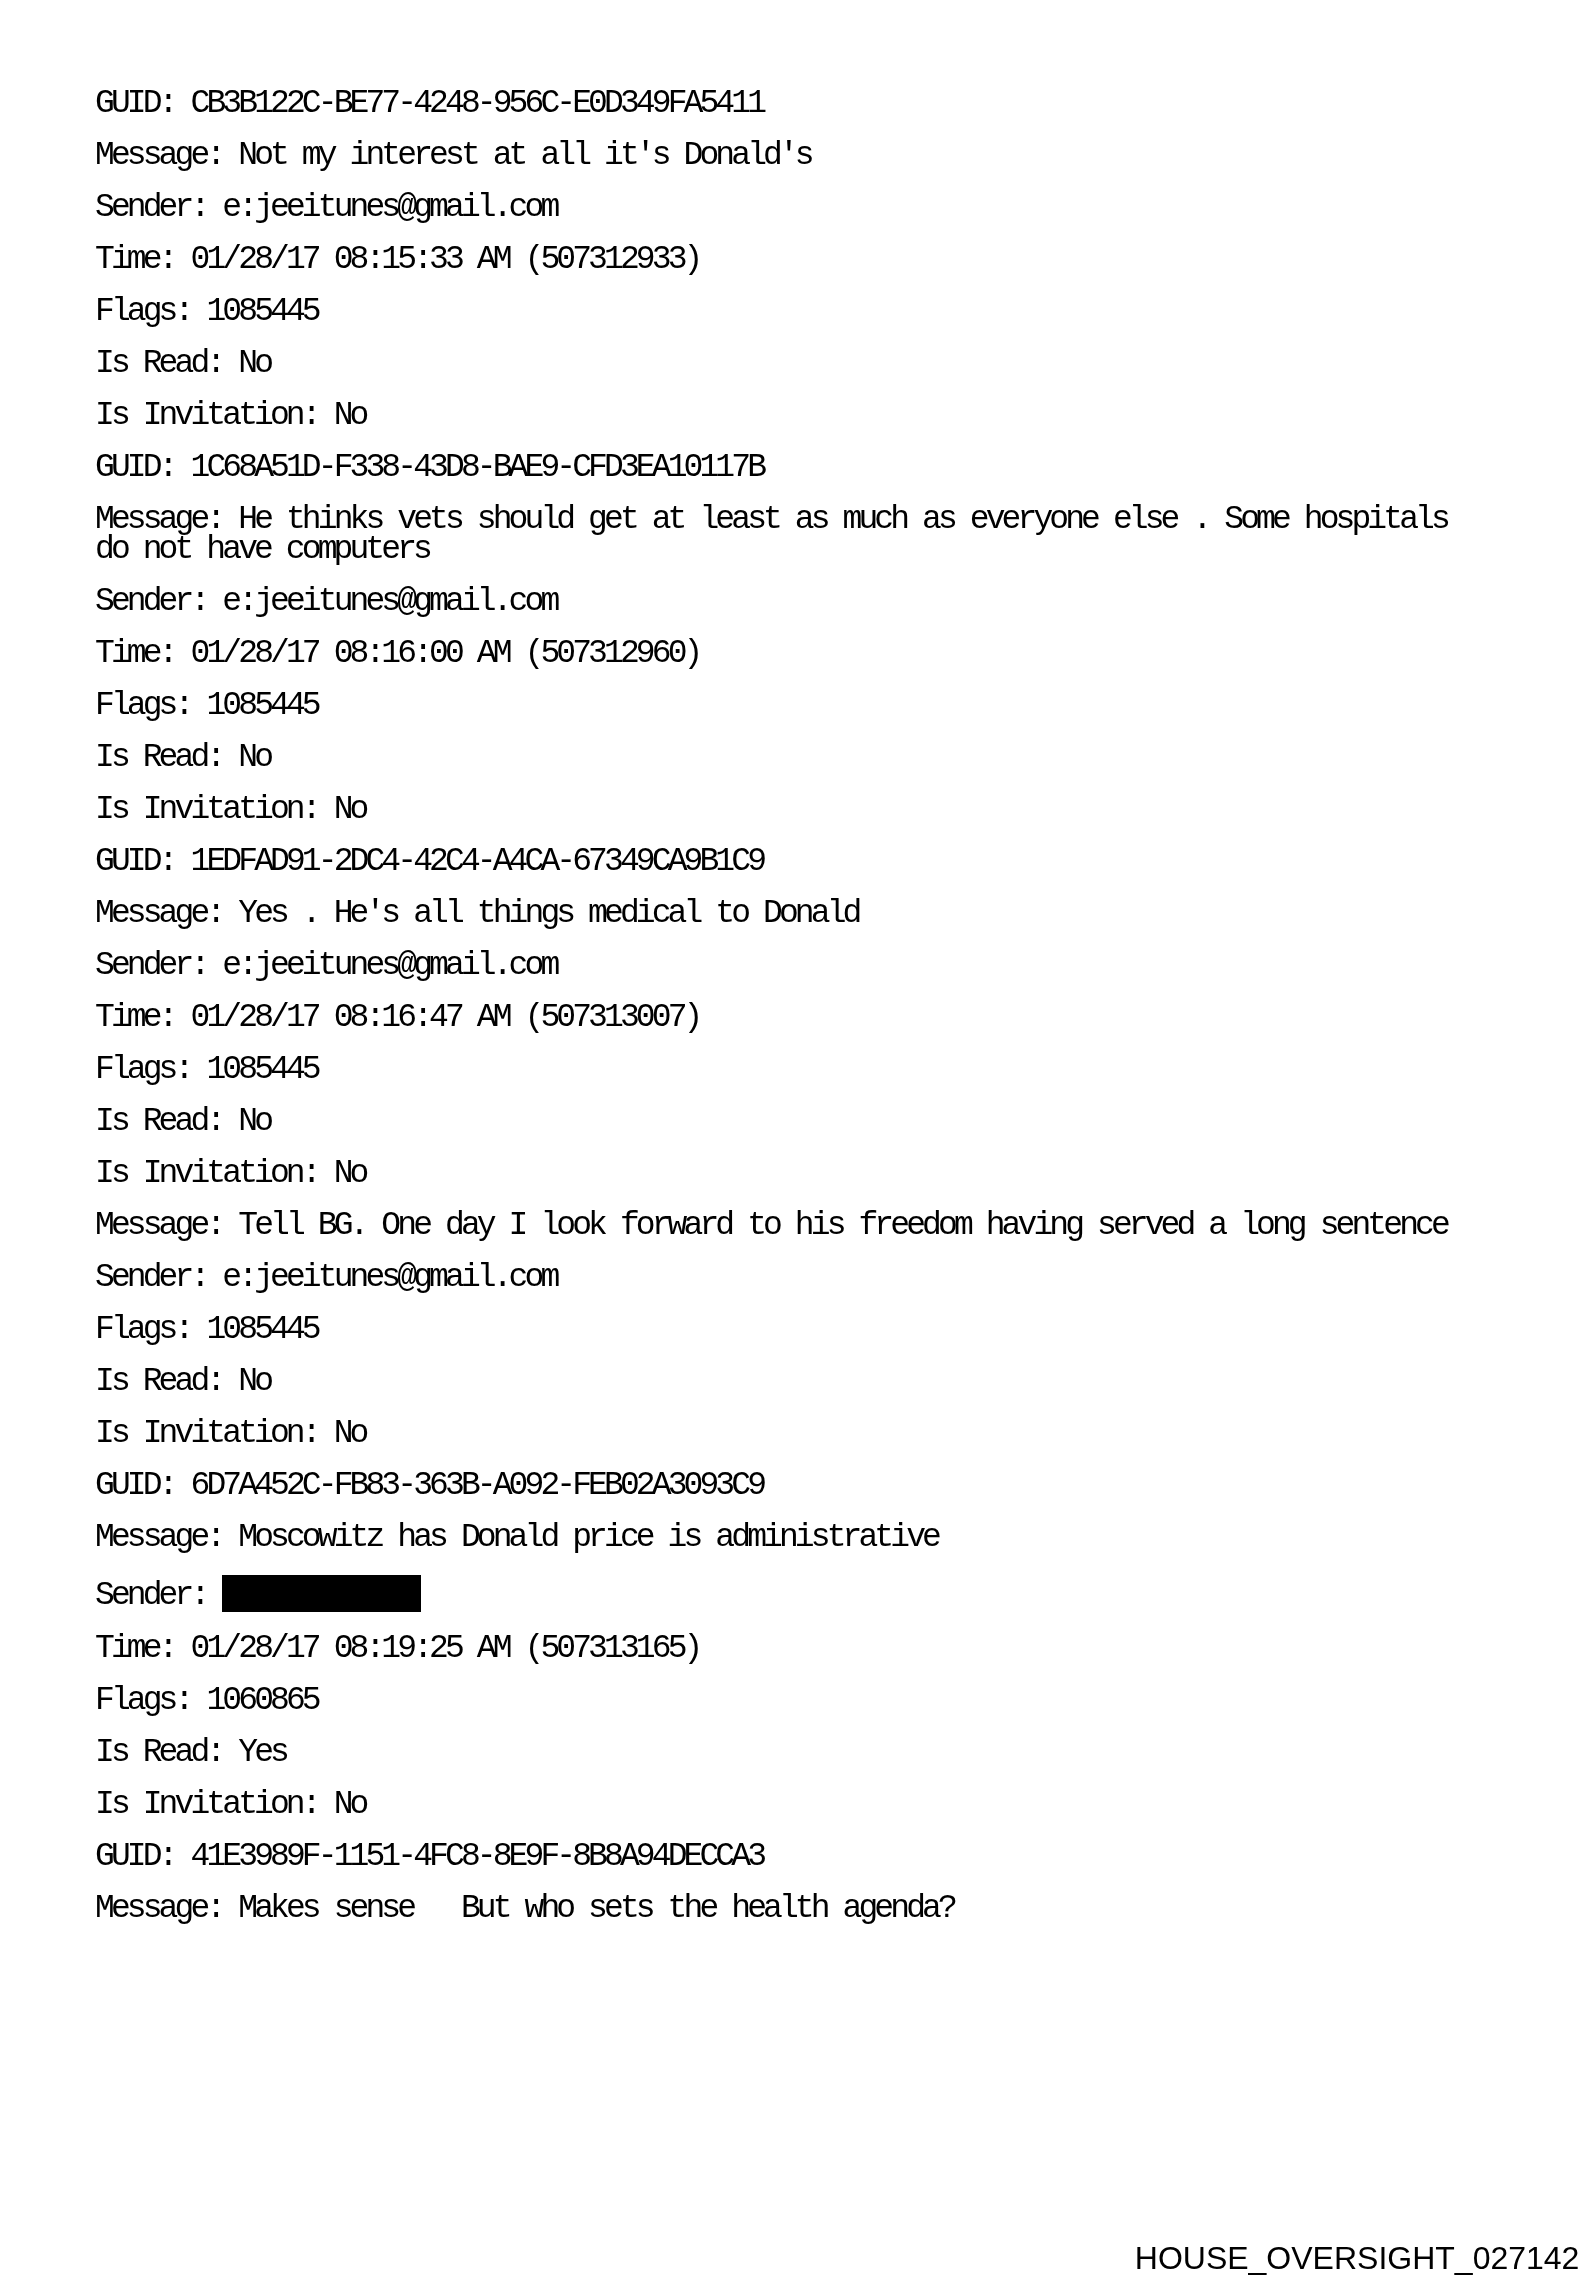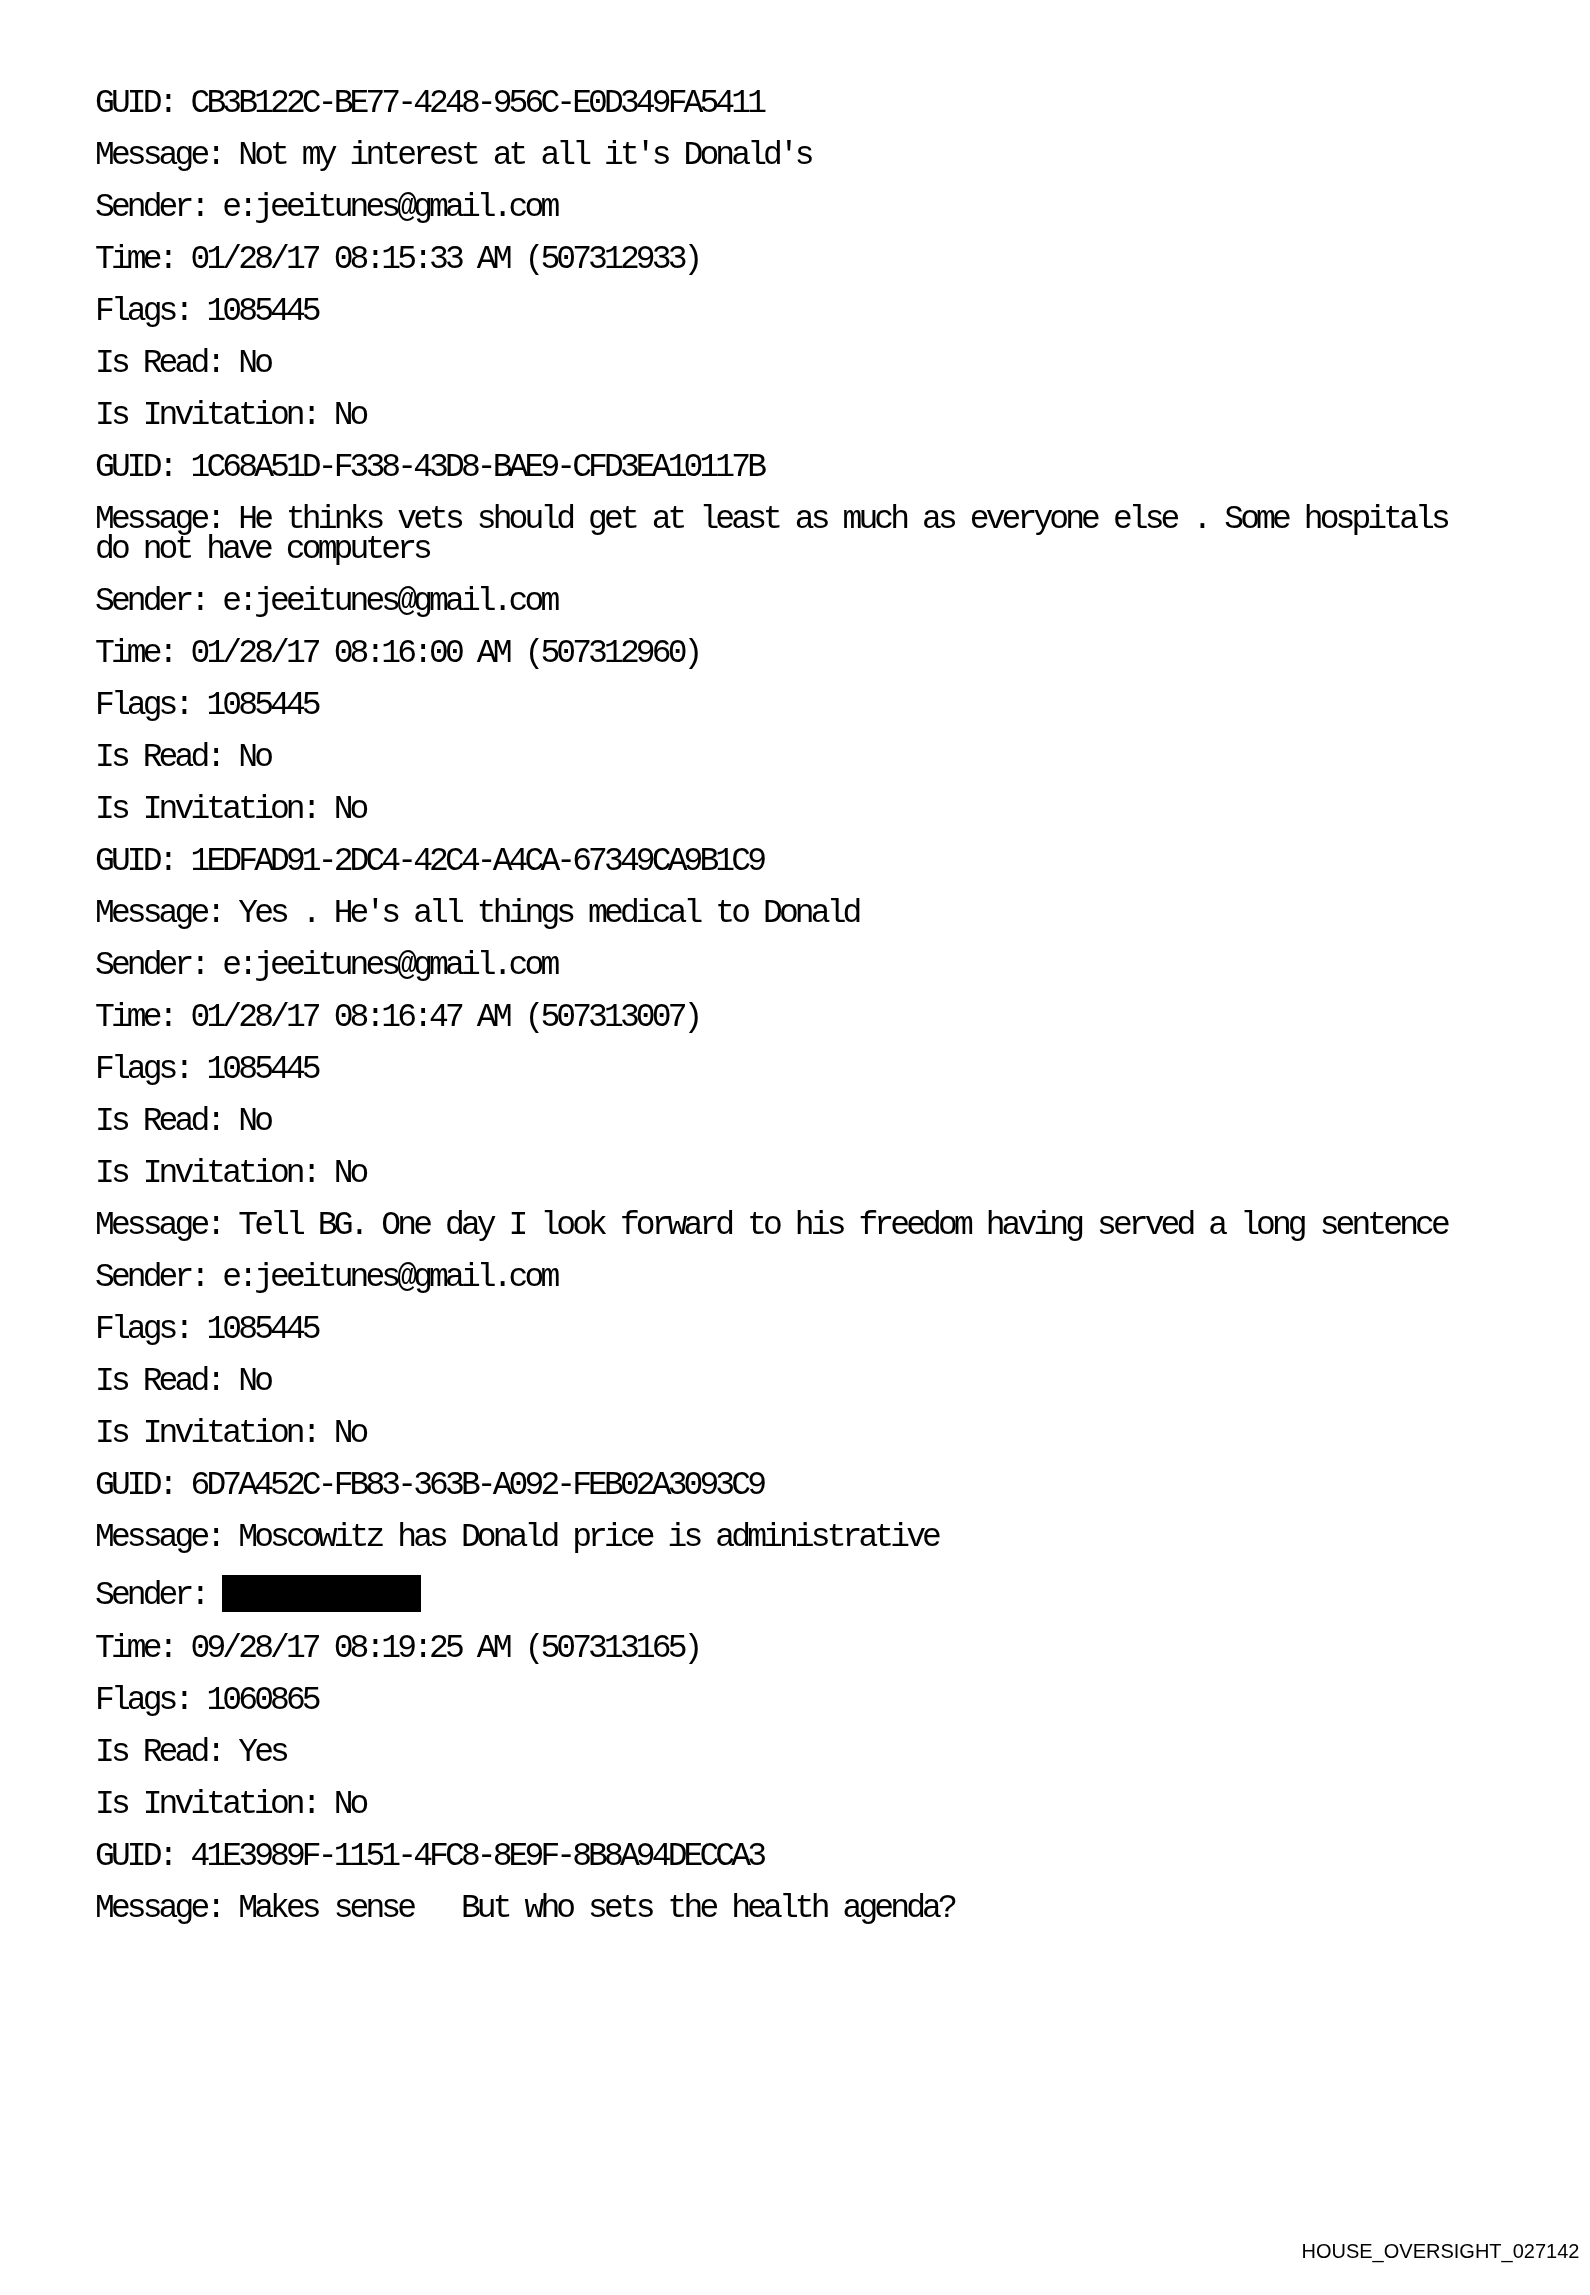--- a/index.html
+++ b/index.html
@@ -41,21 +41,21 @@
     width: 199px;
     height: 37px;
     background: #000000;
     vertical-align: -7.7px;
   }
   .footer {
     position: absolute;
     top: 2240px;
     right: 11.6px;
     font-family: "Liberation Sans", sans-serif;
-    font-size: 20px;
+    font-size: 32px;
     letter-spacing: 0;
     color: #000000;
   }
 </style>
 </head>
 <body>
 
 <div class="doc">
 
   <section class="record">
@@ -96,21 +96,21 @@
     <div class="line"><span class="lbl">Sender:</span><span class="val">e:jeeitunes@gmail.com</span></div>
     <div class="line"><span class="lbl">Flags:</span><span class="val">1085445</span></div>
     <div class="line"><span class="lbl">Is Read:</span><span class="val">No</span></div>
     <div class="line"><span class="lbl">Is Invitation:</span><span class="val">No</span></div>
     <div class="line"><span class="lbl">GUID:</span><span class="val">6D7A452C-FB83-363B-A092-FEB02A3093C9</span></div>
     <div class="line"><span class="lbl">Message:</span><span class="val">Moscowitz has Donald price is administrative</span></div>
   </section>
 
   <section class="record">
     <div class="line"><span class="lbl">Sender:</span><span class="redaction"></span></div>
-    <div class="line"><span class="lbl">Time:</span><span class="val">09/28/17 08:19:25 AM (507313165)</span></div>
+    <div class="line"><span class="lbl">Time:</span><span class="val">01/28/17 08:19:25 AM (507313165)</span></div>
     <div class="line"><span class="lbl">Flags:</span><span class="val">1060865</span></div>
     <div class="line"><span class="lbl">Is Read:</span><span class="val">Yes</span></div>
     <div class="line"><span class="lbl">Is Invitation:</span><span class="val">No</span></div>
     <div class="line"><span class="lbl">GUID:</span><span class="val">41E3989F-1151-4FC8-8E9F-8B8A94DECCA3</span></div>
     <div class="line"><span class="lbl">Message:</span><span class="val">Makes sense   But who sets the health agenda?</span></div>
   </section>
 
 </div>
 
 <div class="footer">HOUSE_OVERSIGHT_027142</div>

